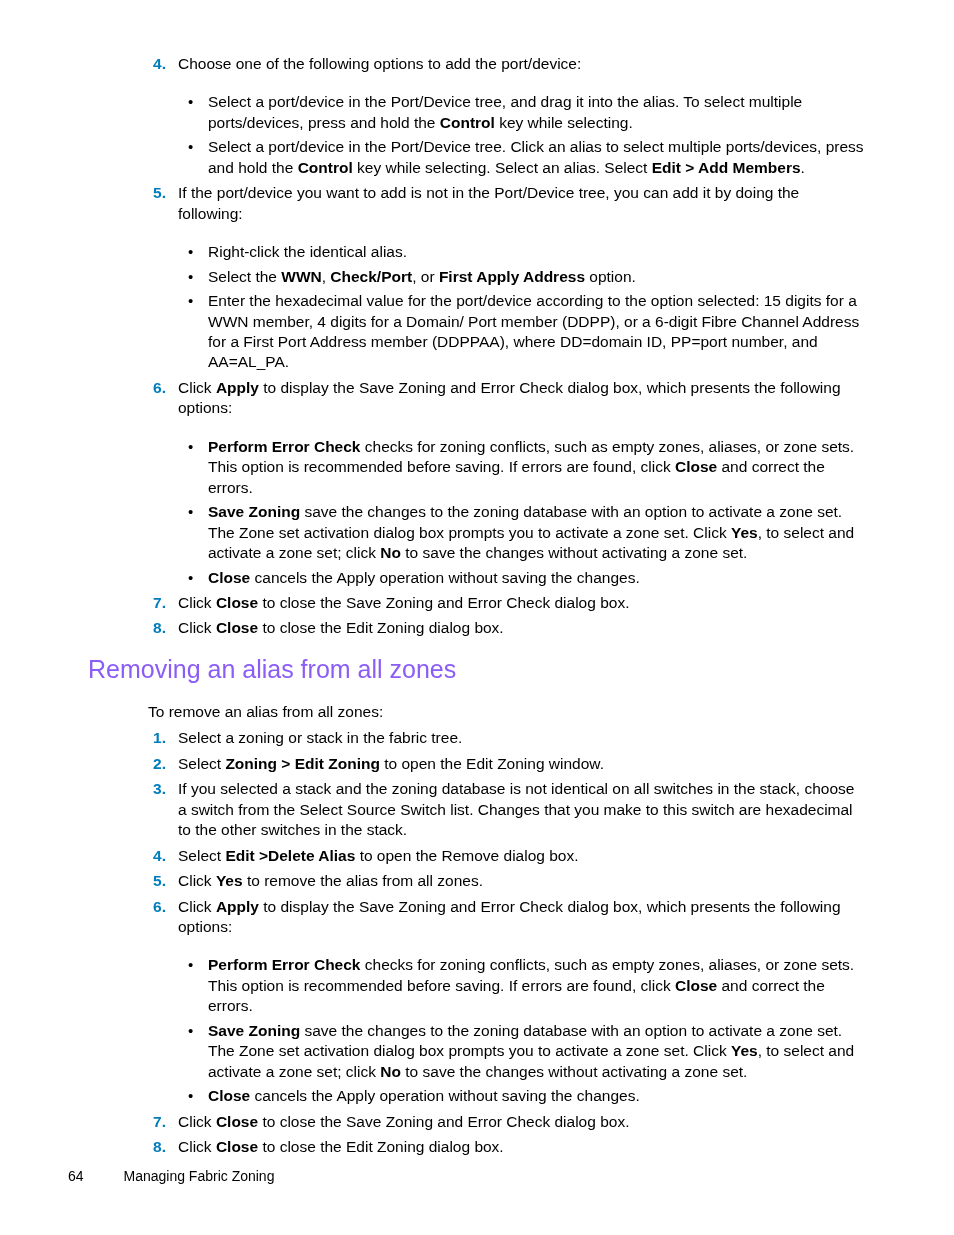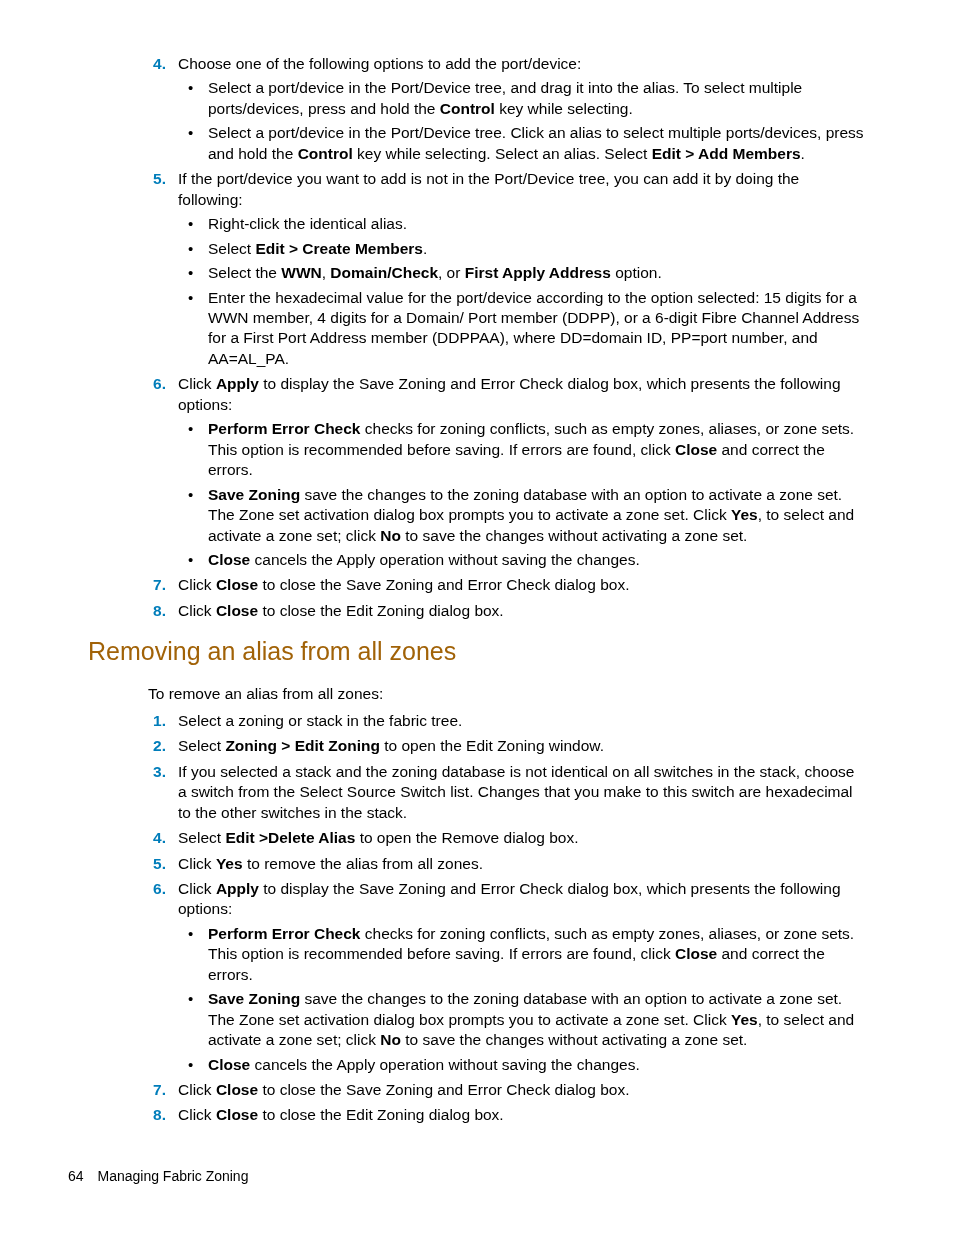--- a/index.html
+++ b/index.html
@@ -31,75 +31,74 @@
     position: absolute;
     left: 60px;
     top: 0;
     color: #007dba;
     font-weight: bold;
     text-align: right;
     width: 18px;
   }
   ul.sub {
     list-style: none;
-    margin: 4px 0 0 0;
+    margin: 18px 0 0 0;
     padding: 0;
   }
   ul.sub > li {
     position: relative;
     padding-left: 30px;
     margin-bottom: 4px;
   }
   ul.sub > li::before {
     content: "•";
     position: absolute;
     left: 10px;
     top: 0;
     font-size: 15px;
   }
   .b { font-weight: bold; }
   h2.section {
     font-weight: normal;
-    color: #a16207;
+    color: #8b5cf6;
     font-size: 25px;
     margin: 14px 0 8px 0;
     padding: 0;
   }
   .intro {
     margin: 16px 0 6px 60px;
   }
   .footer {
     position: absolute;
     left: 68px;
     bottom: 50px;
     font-size: 14px;
   }
-  .footer .pn { margin-right: 10px; }
+  .footer .pn { margin-right: 36px; }
 </style>
 </head>
 <body>
 
 <div class="page">
 
   <ol class="main" id="list1">
       <li>
         <span class="num">4.</span>
         <div>Choose one of the following options to add the port/device:</div>
         <ul class="sub">
           <li>Select a port/device in the Port/Device tree, and drag it into the alias. To select multiple ports/devices, press and hold the <span class="b">Control</span> key while selecting.</li>
           <li>Select a port/device in the Port/Device tree. Click an alias to select multiple ports/devices, press and hold the <span class="b">Control</span> key while selecting. Select an alias. Select <span class="b">Edit &gt; Add Members</span>.</li>
         </ul>
       </li>
       <li>
         <span class="num">5.</span>
         <div>If the port/device you want to add is not in the Port/Device tree, you can add it by doing the following:</div>
         <ul class="sub">
           <li>Right-click the identical alias.</li>
-          <li>Select <span class="b">Edit &gt; Create Members</span>.</li>
-          <li>Select the <span class="b">WWN</span>, <span class="b">Domain/Check</span>, or <span class="b">First Apply Address</span> option.</li>
+          <li>Select the <span class="b">WWN</span>, <span class="b">Check/Port</span>, or <span class="b">First Apply Address</span> option.</li>
           <li>Enter the hexadecimal value for the port/device according to the option selected: 15 digits for a WWN member, 4 digits for a Domain/ Port member (DDPP), or a 6-digit Fibre Channel Address for a First Port Address member (DDPPAA), where DD=domain ID, PP=port number, and AA=AL_PA.</li>
         </ul>
       </li>
       <li>
         <span class="num">6.</span>
         <div>Click <span class="b">Apply</span> to display the Save Zoning and Error Check dialog box, which presents the following options:</div>
         <ul class="sub">
           <li><span class="b">Perform Error Check</span> checks for zoning conflicts, such as empty zones, aliases, or zone sets. This option is recommended before saving. If errors are found, click <span class="b">Close</span> and correct the errors.</li>
           <li><span class="b">Save Zoning</span> save the changes to the zoning database with an option to activate a zone set. The Zone set activation dialog box prompts you to activate a zone set. Click <span class="b">Yes</span>, to select and activate a zone set; click <span class="b">No</span> to save the changes without activating a zone set.</li>
           <li><span class="b">Close</span> cancels the Apply operation without saving the changes.</li>

